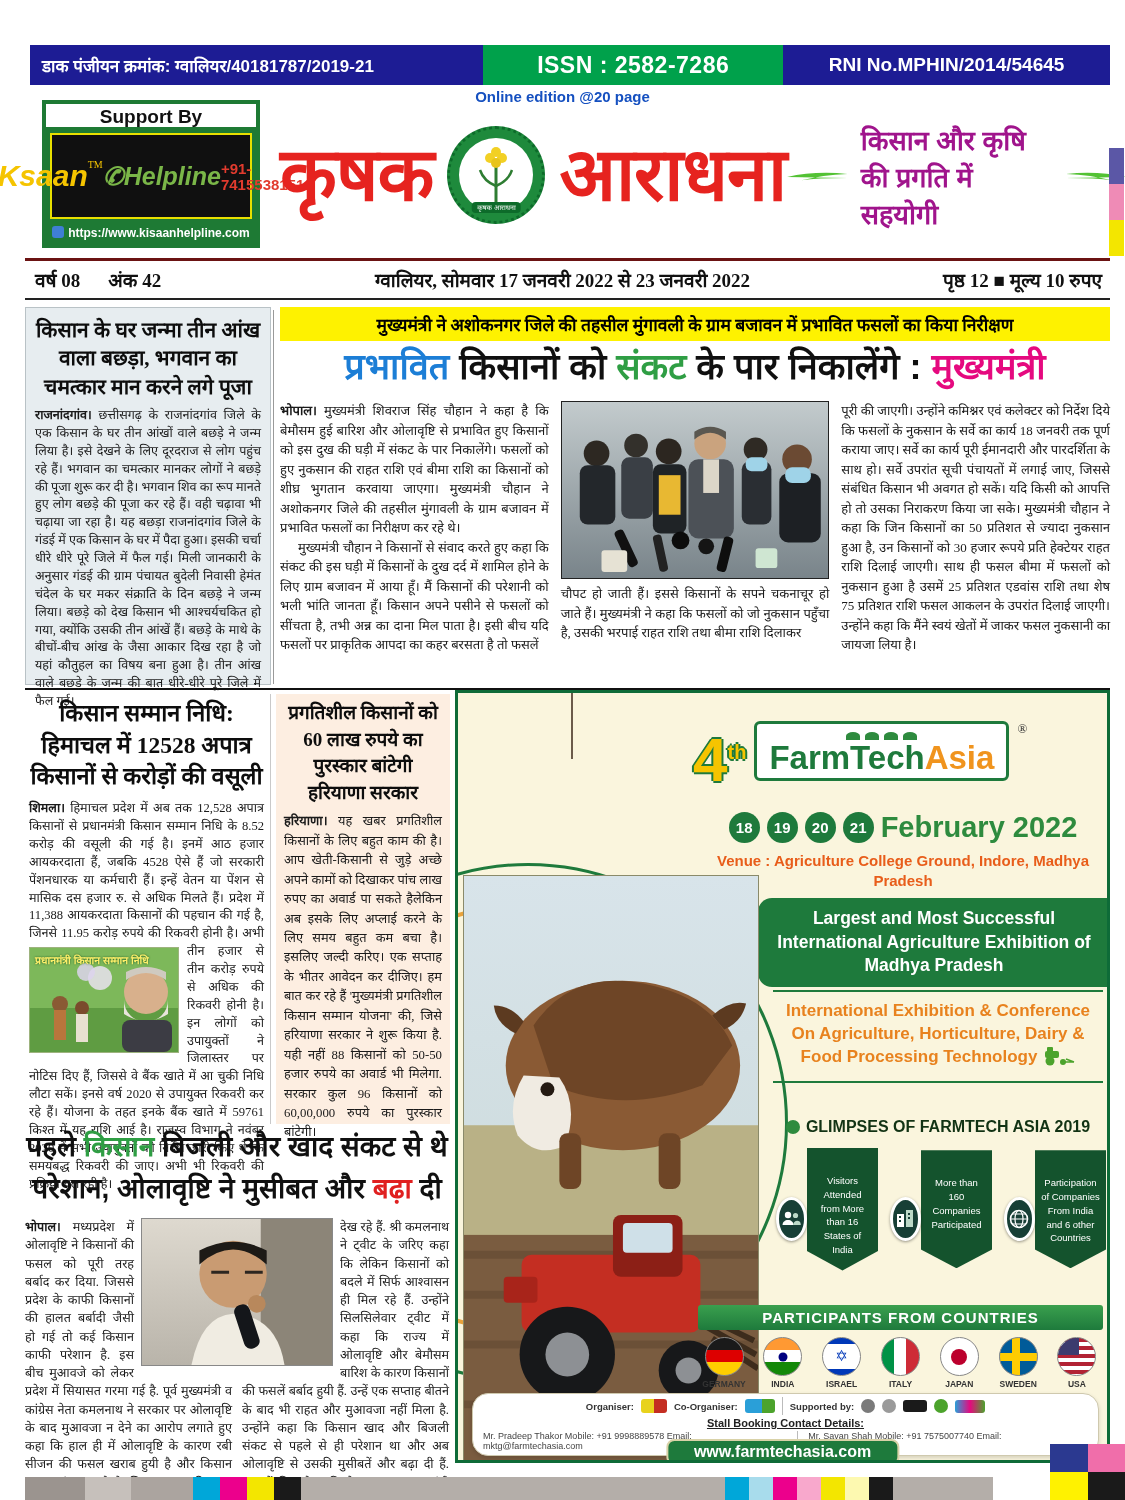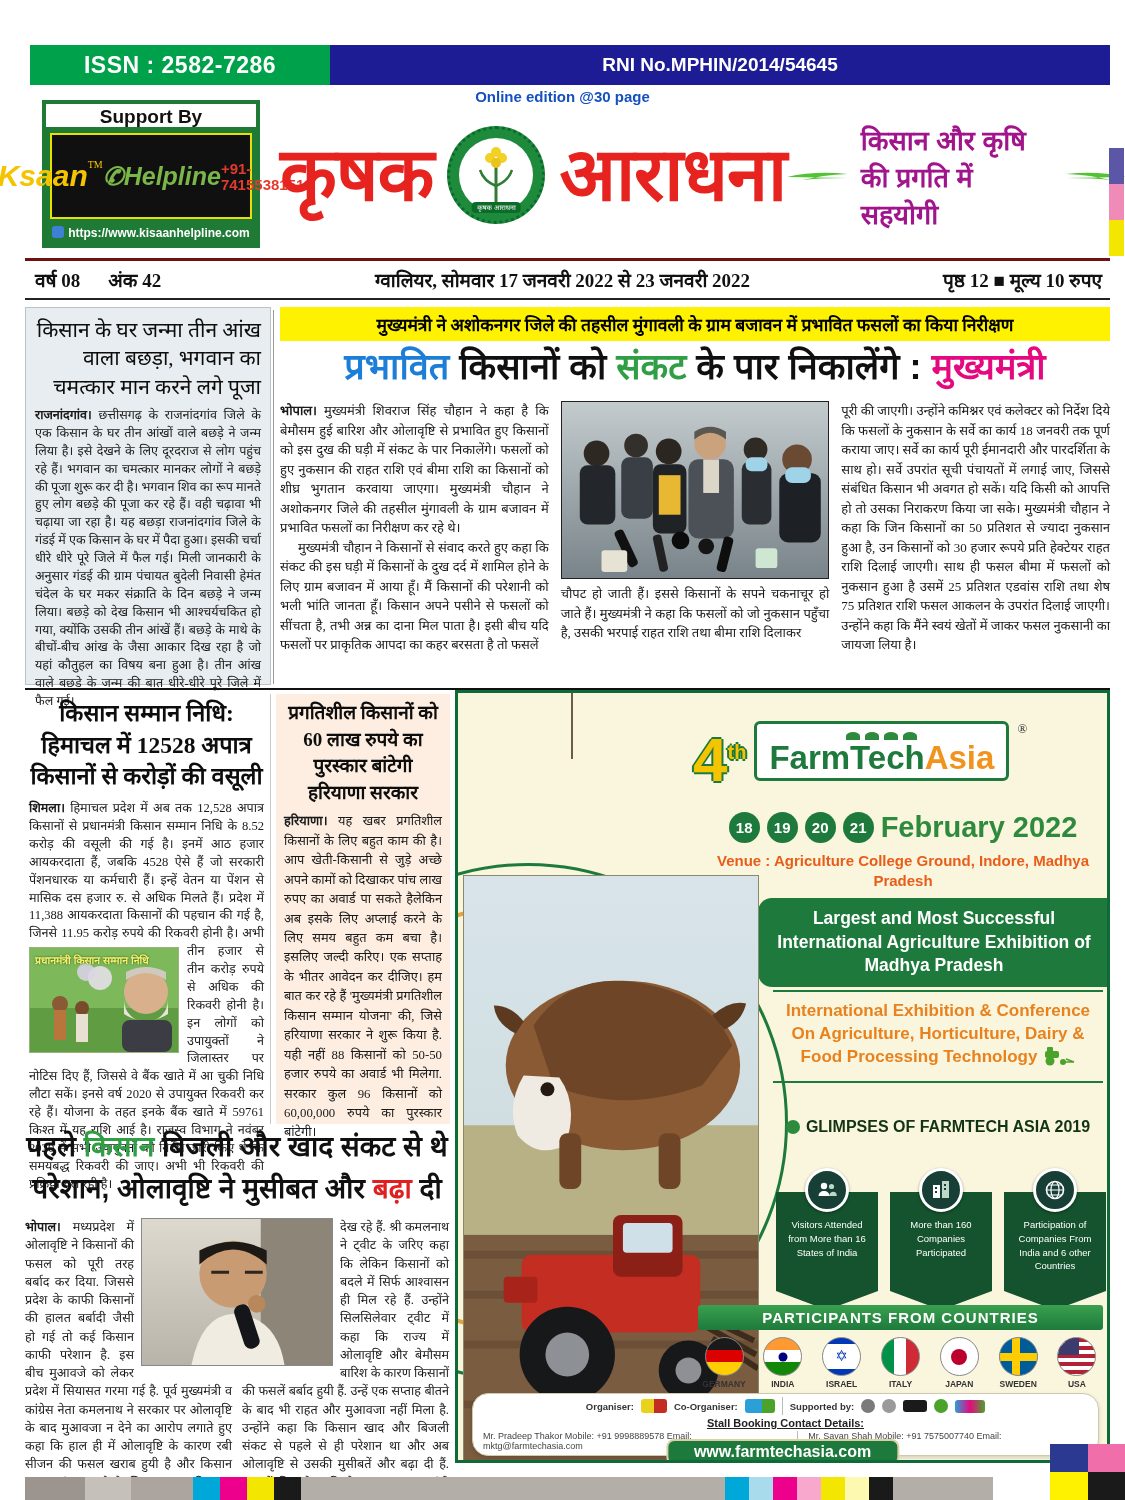--- a/index.html
+++ b/index.html
@@ -35,21 +35,21 @@
   
   .dateline{left:25px;top:258px;width:1085px;height:42px;border-top:3px solid #6b1313;border-bottom:2px solid #222;display:flex;align-items:center;font-weight:bold;font-size:19px;color:#111;}
   .dl-left{flex:0 0 240px;padding-left:10px;display:flex;gap:28px;}
   .dl-center{flex:1;text-align:center;}
   .dl-right{flex:0 0 250px;text-align:right;padding-right:8px;}
   
   .vrule1{left:273px;top:310px;width:1px;height:374px;background:#9a9a9a;}
   .hrule{left:25px;top:688px;width:1085px;height:2px;background:#111;}
   
   .art1{left:25px;top:307px;width:246px;height:378px;background:#e7edf0;border:1px solid #b9c2c6;padding:8px 9px;}
-  .art1 h2{font-size:21px;line-height:1.35;text-align:right;color:#0d0d0d;font-weight:normal;margin-bottom:6px;}
+  .art1 h2{font-size:21px;line-height:1.35;text-align:center;color:#0d0d0d;font-weight:bold;margin-bottom:6px;}
   .body-txt{font-size:12.6px;line-height:1.42;text-align:justify;color:#1a1a1a;}
   
   .mainstory{left:280px;top:307px;width:830px;height:378px;}
   .kicker{background:#fef200;text-align:center;font-weight:bold;font-size:17.5px;padding:5px 4px;color:#000;}
   .headline{white-space:nowrap;overflow:hidden;text-align:center;font-family:"Liberation Sans",sans-serif;font-weight:bold;font-size:36px;line-height:1.45;height:56px;}
   .hl-blue{color:#1c7ed6}.hl-green{color:#2f9e44}.hl-black{color:#101010}.hl-pink{color:#e5097f}.hl-red{color:#e02020}
   .ms-cols{display:flex;gap:12px;margin-top:4px;}
   .ms-c{flex:1;}
   .ms-c p{font-size:13px;line-height:1.5;text-align:justify;color:#1a1a1a;}
   .ms-c p + p{text-indent:18px;}
@@ -100,21 +100,21 @@
   .venue{position:absolute;left:255px;top:158px;width:380px;text-align:center;color:#e85d1a;font-family:"Liberation Sans",sans-serif;font-weight:bold;font-size:15px;line-height:1.3;}
   .greenBanner{position:absolute;left:300px;top:205px;width:352px;background:#1e7a3c;color:#fff;font-family:"Liberation Sans",sans-serif;font-weight:bold;font-size:17.5px;line-height:1.35;text-align:center;padding:9px 10px;border-radius:14px 0 0 14px;}
   .ad-photo{position:absolute;left:5px;top:182px;width:296px;height:652px;border:1px solid #8a8a6a;}
   .orangeBlock{position:absolute;left:315px;top:293px;width:330px;text-align:center;}
   .oline{height:2px;background:#1e7a3c;margin:4px 0;}
   .otext{color:#e8821e;font-family:"Liberation Sans",sans-serif;font-weight:bold;font-size:17px;line-height:1.35;padding:4px 0;}
   .tractor-ic{display:inline-block;vertical-align:-4px;margin-left:4px;}
   .glimpses{position:absolute;left:310px;top:425px;width:340px;text-align:center;color:#123314;font-family:"Liberation Sans",sans-serif;font-weight:bold;font-size:16px;}
   .glimpses .flower{display:inline-block;width:14px;height:14px;border-radius:50%;background:#2e8b3e;margin-right:6px;vertical-align:-2px;}
   .stats{position:absolute;left:318px;top:475px;width:330px;display:flex;justify-content:space-between;}
-  .stat{width:102px;display:flex;flex-direction:column;align-items:center;}
+  .stat{width:102px;display:flex;align-items:center;}
   .sicon{width:44px;height:44px;border-radius:50%;background:#173f36;border:3px solid #fff;box-shadow:0 1px 3px rgba(0,0,0,.4);display:flex;align-items:center;justify-content:center;z-index:2;}
   .shield{margin-top:-20px;width:102px;min-height:118px;background:#14532d;color:#fff;font-family:"Liberation Sans",sans-serif;font-size:9.5px;line-height:1.45;text-align:center;padding:26px 6px 14px;clip-path:polygon(0 0,100% 0,100% 84%,50% 100%,0 84%);}
   .participants{position:absolute;left:240px;top:612px;width:405px;background:linear-gradient(180deg,#3aa04e,#1e7a3c);color:#fff;text-align:center;font-family:"Liberation Sans",sans-serif;font-weight:bold;font-size:15px;letter-spacing:1px;line-height:25px;height:25px;border-radius:3px;}
   .flags{position:absolute;left:240px;top:644px;width:405px;display:flex;justify-content:space-between;}
   .flagItem{display:flex;flex-direction:column;align-items:center;width:52px;}
   .flag{width:39px;height:39px;border-radius:50%;overflow:hidden;border:1px solid #888;position:relative;background:#fff;}
   .fname{font-family:"Liberation Sans",sans-serif;font-weight:bold;font-size:8.5px;color:#333;margin-top:3px;}
   .f-germany{background:linear-gradient(180deg,#1a1a1a 0 33%,#dd0000 33% 66%,#ffce00 66% 100%);}
   .f-india{background:linear-gradient(180deg,#ff9933 0 33%,#ffffff 33% 66%,#138808 66% 100%);}
   .f-dot{position:absolute;left:50%;top:50%;width:9px;height:9px;border-radius:50%;transform:translate(-50%,-50%);}
@@ -139,24 +139,25 @@
   .corner .swatch{width:38px;height:28px;}
   .edge{left:1109px;top:148px;width:15px;display:flex;flex-direction:column;}
   .edge .swatch{width:15px;height:36px;}
 </style>
 </head>
 <body>
 
 <div class="page">
 
   <div class="abs topbar">
+    <div class="tb-postal">डाक पंजीयन क्रमांक: ग्वालियर/40181787/2019-21</div>
     <div class="tb-issn">ISSN : 2582-7286</div>
     <div class="tb-rni">RNI No.MPHIN/2014/54645</div>
   </div>
-  <div class="abs online">Online edition @30 page</div>
+  <div class="abs online">Online edition @20 page</div>
 
   <div class="abs support">
     <div class="sp-head">Support By</div>
     <div class="sp-logo">
       <div><span class="sp-brand1">K</span><span class="sp-brand1">saan</span><span class="sp-tm">TM</span></div>
       <div><span class="sp-brand2">✆</span><span class="sp-brand2">Helpline</span></div>
       <div class="sp-phone">+91-7415538151</div>
     </div>
     <div class="sp-url"><span class="globe"></span><span>https://www.kisaanhelpline.com</span></div>
   </div>

